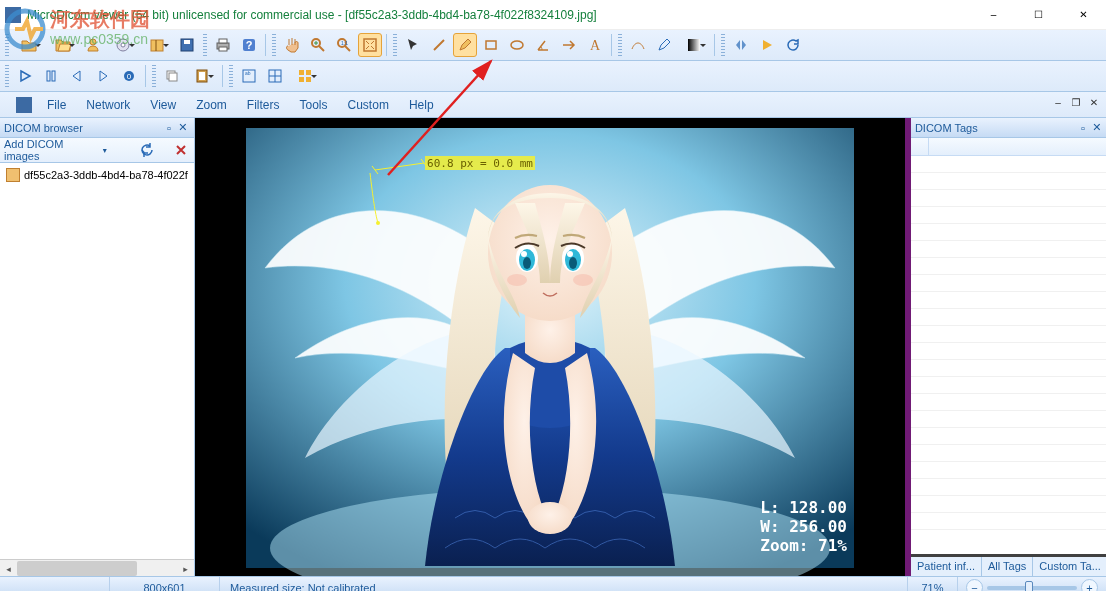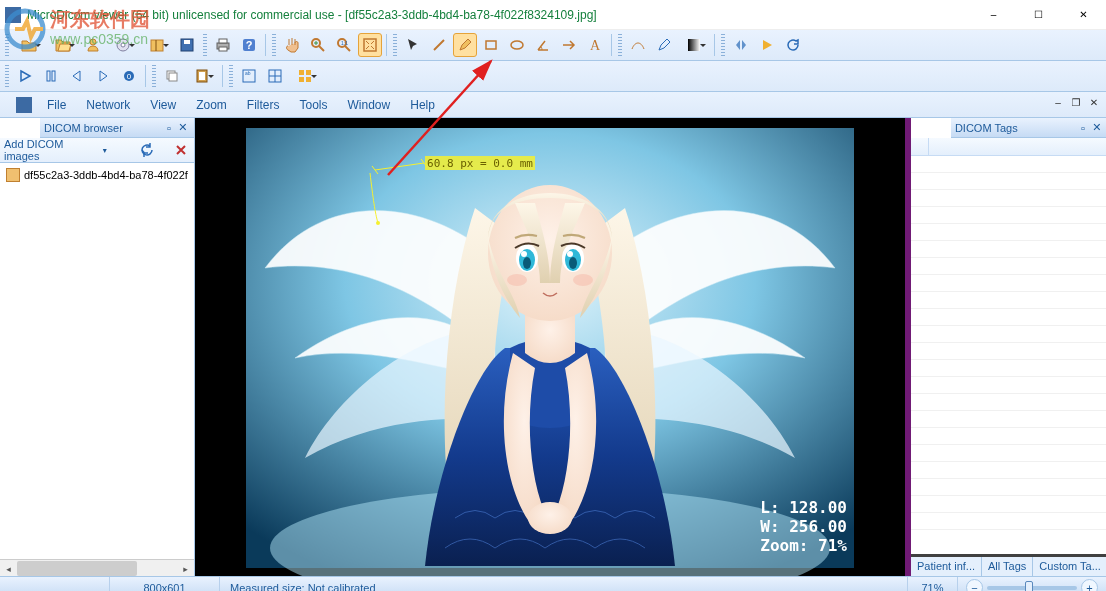--- a/index.html
+++ b/index.html
@@ -25,21 +25,21 @@
   
   .menubar { background: linear-gradient(#e9f2fe, #ddeafa); height: 26px; display: flex; align-items: center; gap: 2px; padding: 0 12px; border-bottom: 1px solid #a7c7e7; position: relative; }
   .menubar .app-ico { width: 16px; height: 16px; background: #3c6aa3; margin: 0 4px; }
   .menu-item { color: #1d5a9a; padding: 3px 9px; }
   .menubar .mdi-ctrl { position:absolute; right:4px; top:2px; display:flex; gap:2px; }
   .mdi-ctrl span { width:16px; height:16px; display:flex; align-items:center; justify-content:center; font-size:10px; color:#333; border:1px solid transparent; }
 
   
   .panels { display: flex; height: 458px; }
   .panel { background:#fff; display:flex; flex-direction:column; }
-  .panel-head { height: 20px; background: linear-gradient(#e9f2fe,#c6dbf4); border-bottom:1px solid #a7c7e7; display:flex; align-items:center; padding:0 4px; color:#1d5a9a; font-size:11px;margin-left:40px; }
+  .panel-head { height: 20px; background: linear-gradient(#e9f2fe,#c6dbf4); border-bottom:1px solid #a7c7e7; display:flex; align-items:center; padding:0 4px; color:#1d5a9a; font-size:11px; }
   .panel-head .spacer { flex:1; }
   .panel-head .pin, .panel-head .cls { width:14px; text-align:center; color:#1d5a9a; }
 
   .left { width:217px; border-right:1px solid #a7c7e7; }
   .left-toolbar { height:25px; border-bottom:1px solid #a7c7e7; background:linear-gradient(#f5faff,#e4effc); display:flex; align-items:center; padding:0 4px; gap:16px; }
   .left-toolbar .add { color:#1d5a9a; font-size:11px; display:flex; align-items:center; gap:3px; }
   .left-toolbar .add::after { content:'▾'; font-size:8px; }
   .left-toolbar .ico { width:18px; height:18px; display:flex; align-items:center; justify-content:center; }
   .tree { flex:1; overflow:hidden; padding:3px 0; }
   .tree-item { display:flex; align-items:center; gap:4px; padding:2px 6px; font-size:11px; white-space:nowrap; }
@@ -324,21 +324,21 @@
 </div>
 
 <div class="menubar">
   <div class="app-ico"></div>
   <span class="menu-item">File</span>
   <span class="menu-item">Network</span>
   <span class="menu-item">View</span>
   <span class="menu-item">Zoom</span>
   <span class="menu-item">Filters</span>
   <span class="menu-item">Tools</span>
-  <span class="menu-item">Window</span>
+  <span class="menu-item">Custom</span>
   <span class="menu-item">Help</span>
   <div class="mdi-ctrl">
     <span>–</span>
     <span>❐</span>
     <span>✕</span>
   </div>
 </div>
 
 <div class="panels">
 

